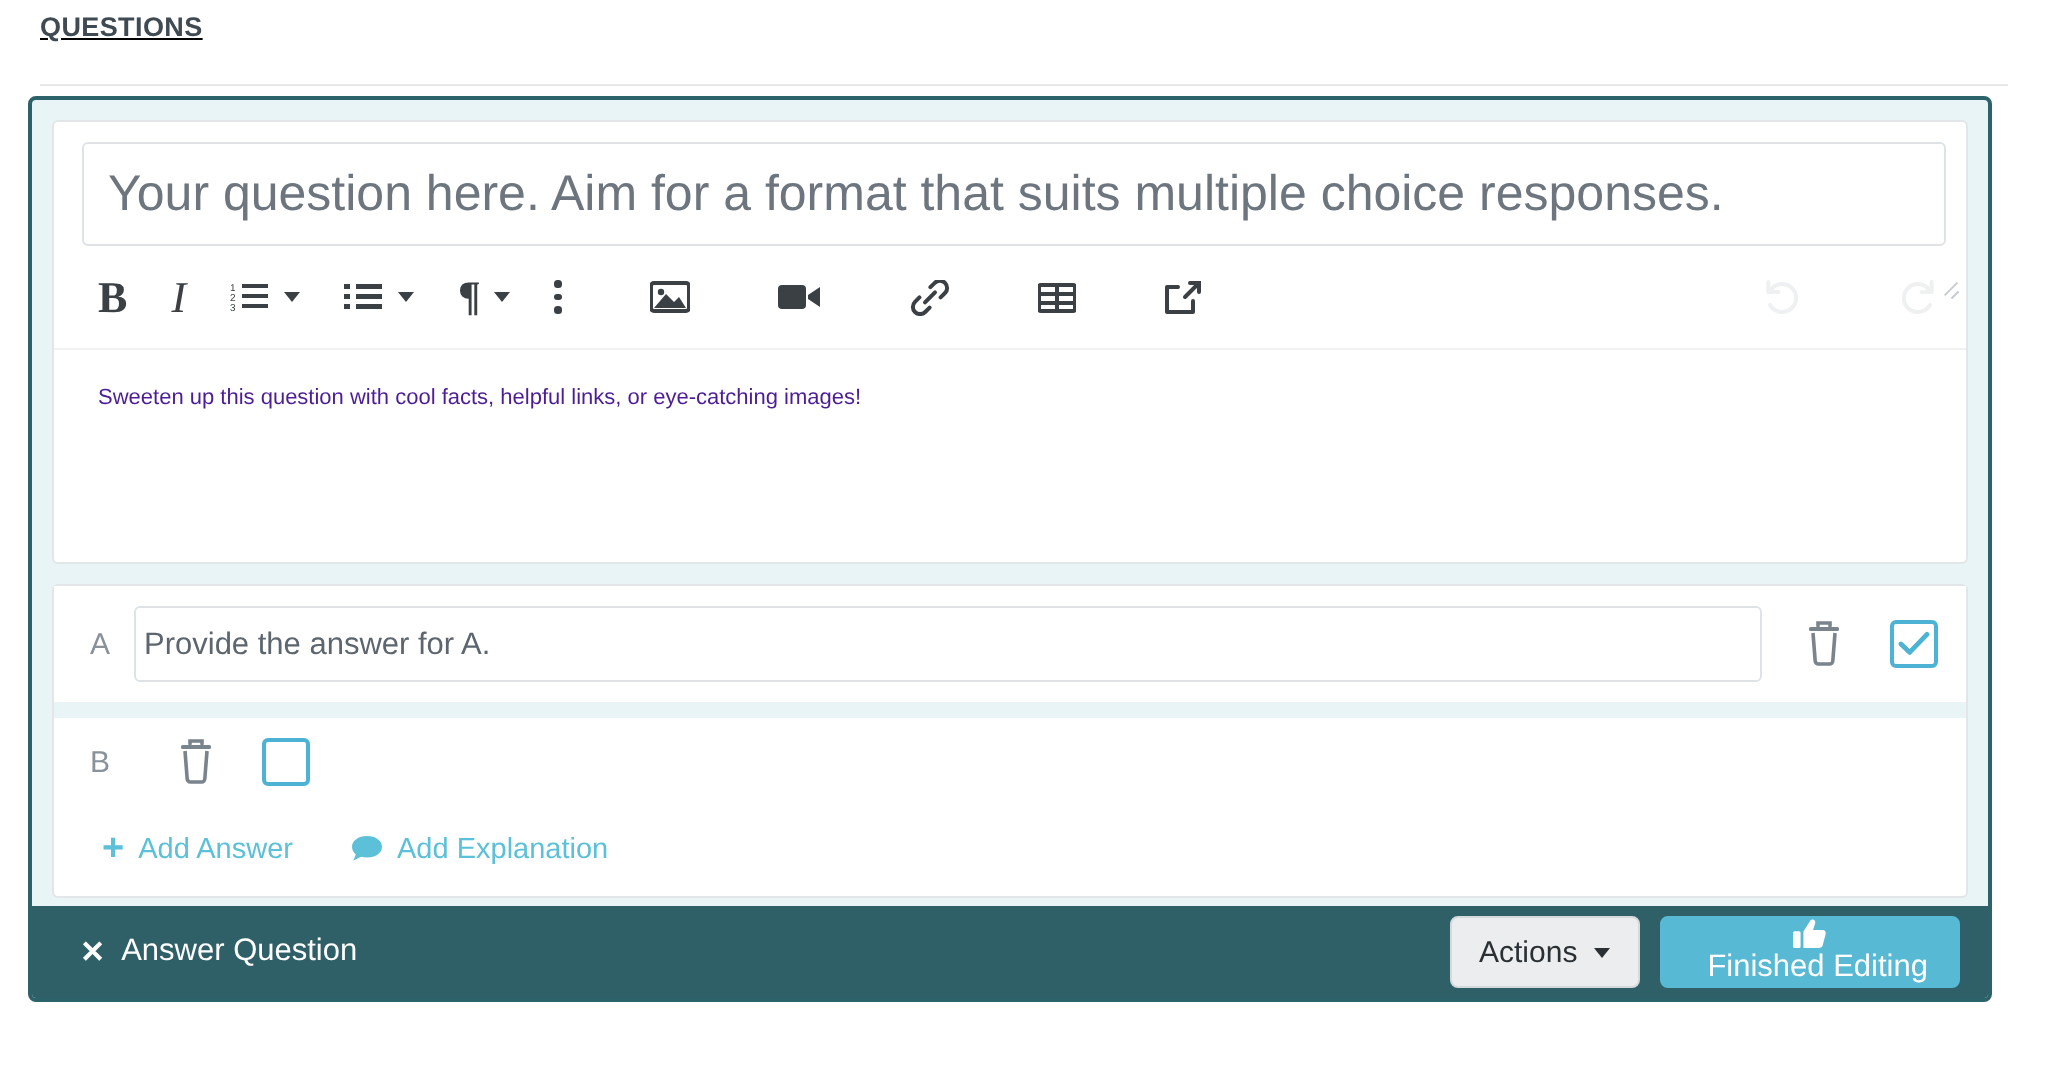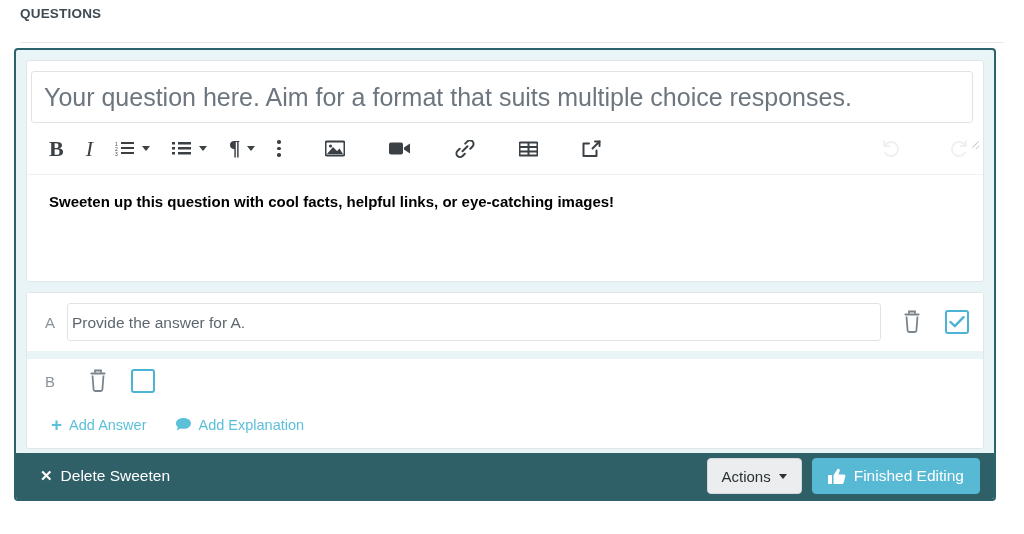--- a/index.html
+++ b/index.html
@@ -8,20 +8,21 @@
     width: 1024px; height: 534px;
     background: #ffffff;
     font-family: "Liberation Sans", sans-serif;
     overflow: hidden;
   }
 
   
   .section-head {
     padding: 6px 0 0 20px;
     height: 34px;
+    text-decoration: underline;
   }
   .section-title {
     font-size: 13.5px;
     font-weight: bold;
     letter-spacing: 0.2px;
     color: #3f4a52;
   }
   .section-rule {
     margin: 8px 20px 0 20px;
     border-top: 1px solid #e6e8ea;
@@ -41,21 +42,21 @@
 
   .panel-body { padding: 10px 10px 0 10px; }
 
   
   .editor-card {
     background: #ffffff;
     border: 1px solid #e3e6e8;
     border-radius: 3px;
   }
 
-  .q-title-wrap { padding: 10px 10px 0 4px; border-radius: 22px; }
+  .q-title-wrap { padding: 10px 10px 0 14px; border-radius: 22px; }
 
   .q-title {
     width: 100%;
     height: 52px;
     border: 1px solid #dfe3e6;
     border-radius: 3px;
     padding: 6px 12px;
     font-family: "Liberation Sans", sans-serif;
     font-size: 25px;
     color: #6d767e;
@@ -113,23 +114,22 @@
   }
   .kebab { display: flex; flex-direction: column; gap: 3px; }
   .kebab span { width: 3.5px; height: 3.5px; border-radius: 50%; background: #3b4044; }
   .tb-right { margin-left: auto; display: flex; align-items: center; }
   .undo-ico { color: #eef0f1; }
 
   
   .editor-body {
     min-height: 106px;
     padding: 18px 22px;
-    font-size: 15px;
-    color: #000000;
-    font-weight: bold;
+    font-size: 11px;
+    color: #4c1d95;
   }
 
   
   .answers-card {
     background: #ffffff;
     border: 1px solid #e3e6e8;
     border-radius: 3px;
     margin-top: 10px;
   }
   .ans-row {
@@ -233,20 +233,21 @@
     color: #ffffff;
     border: 1px solid #58b9d4;
     border-radius: 4px;
     height: 36px;
     padding: 0 15px;
     font-size: 15.5px;
     font-family: "Liberation Sans", sans-serif;
     display: flex; align-items: center;
     margin-left: 10px;
     cursor: pointer;
+    flex-direction: column;
   }
   .btn-finish .lbl { margin-left: 8px; }
 </style>
 </head>
 <body>
 
 <div class="section-head">
   <div class="section-title">QUESTIONS</div>
 </div>
 <div class="section-rule"></div>
@@ -429,21 +430,21 @@
         </a>
       </div>
 
     </div>
 
   </div>
 
   <div class="footer">
     <div class="del-q">
       <span class="x">✕</span>
-      <span>Delete Sweeten</span>
+      <span>Answer Question</span>
     </div>
     <div class="foot-right">
       <div class="btn-actions">
         <span>Actions</span>
         <span class="caret-d"></span>
       </div>
       <div class="btn-finish">
         <svg width="18" height="17" viewBox="0 0 18 17">
           <rect x="0" y="7" width="4" height="9" rx="0.8" fill="#ffffff"></rect>
           <path d="M5.5 7.2 L9.3 1.2 A1.5 1.5 0 0 1 11.8 2.6 L10.6 6.4 L15.8 6.4 A1.6 1.6 0 0 1 17.3 8.5 L15.8 14.4 A1.9 1.9 0 0 1 14 15.9 L5.5 15.9 Z" fill="#ffffff"></path>

